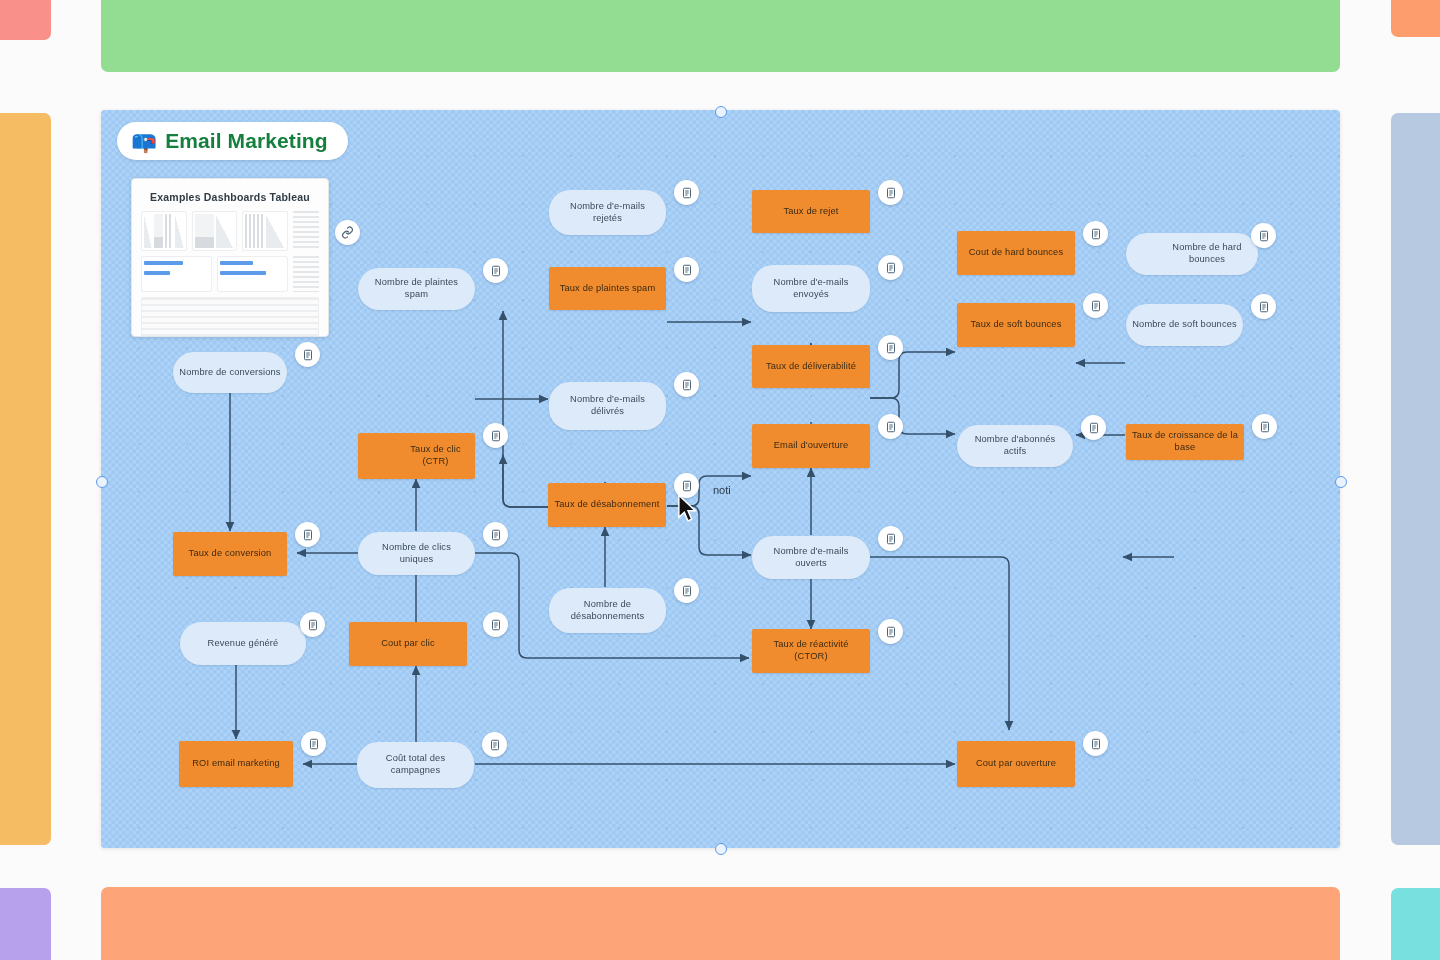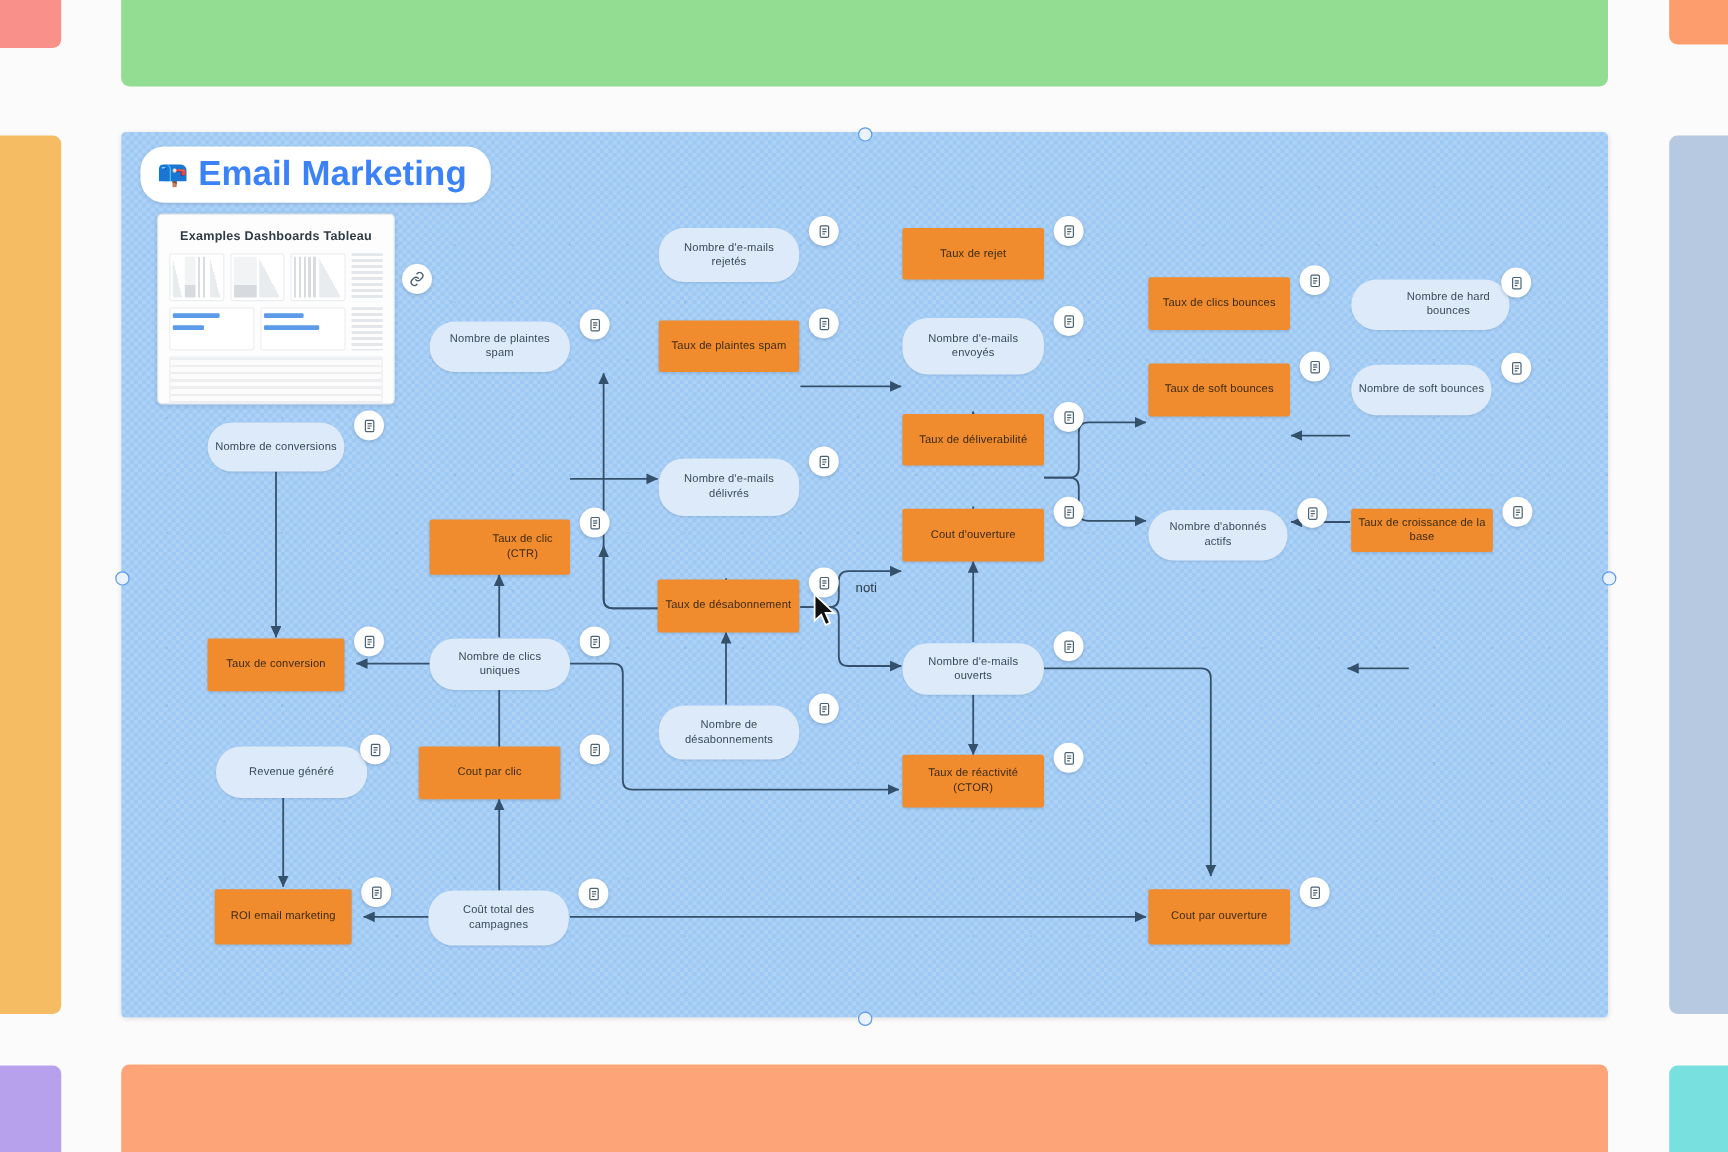--- a/index.html
+++ b/index.html
@@ -39,21 +39,21 @@
 
   
   #title-pill{
     position:absolute;left:16px;top:12px;
     display:flex;align-items:center;gap:8px;
     background:#ffffff;border-radius:20px;
     padding:7px 20px 7px 14px;
     box-shadow:0 1px 3px rgba(20,50,90,.18);
   }
   #title-pill .mb{font-size:21px;line-height:1;}
-  #title-pill .tx{color:#3b82f6;font-size:29px;font-weight:bold;letter-spacing:.1px;}
+  #title-pill .tx{color:#15803d;font-size:21px;font-weight:bold;letter-spacing:.1px;}
 
   
   #img-card{
     position:absolute;left:30px;top:68px;width:196px;height:157px;
     background:#fdfdfd;border:1px solid #e3e7ea;border-radius:4px;
     box-shadow:0 1px 4px rgba(20,50,90,.16);
     padding:0;overflow:hidden;
   }
   #img-card .cap{font-size:10.5px;color:#2f3b45;font-weight:700;
       text-align:center;margin:12px 4px 8px;letter-spacing:.2px;}
@@ -277,21 +277,21 @@
       </div>
       <div class="node in" style="left: 651px; top: 155px; width: 118px; height: 47px;">Nombre d'e-mails envoyés</div>
       <div class="note" style="left: 777px; top: 145px;">
         <svg viewBox="0 0 24 24" fill="none" stroke="#4a6275" stroke-width="2">
           <rect x="5" y="2.5" width="14" height="19" rx="2"></rect>
           <line x1="8.5" y1="8" x2="15.5" y2="8"></line>
           <line x1="8.5" y1="12" x2="15.5" y2="12"></line>
           <line x1="8.5" y1="16" x2="13" y2="16"></line>
         </svg>
       </div>
-      <div class="node out" style="left: 856px; top: 121px; width: 118px; height: 44px;">Taux de clics bounces</div>
+      <div class="node out" style="left: 856px; top: 121px; width: 118px; height: 44px;">Cout de hard bounces</div>
       <div class="note" style="left: 982px; top: 111px;">
         <svg viewBox="0 0 24 24" fill="none" stroke="#4a6275" stroke-width="2">
           <rect x="5" y="2.5" width="14" height="19" rx="2"></rect>
           <line x1="8.5" y1="8" x2="15.5" y2="8"></line>
           <line x1="8.5" y1="12" x2="15.5" y2="12"></line>
           <line x1="8.5" y1="16" x2="13" y2="16"></line>
         </svg>
       </div>
       <div class="node in" style="left: 1025px; top: 123px; width: 132px; height: 42px; padding-left: 36px;">Nombre de hard bounces</div>
       <div class="note" style="left: 1150px; top: 113px;">
@@ -349,21 +349,21 @@
       </div>
       <div class="node out" style="left: 257px; top: 323px; width: 117px; height: 46px; padding-left: 44px;">Taux de clic (CTR)</div>
       <div class="note" style="left: 382px; top: 313px;">
         <svg viewBox="0 0 24 24" fill="none" stroke="#4a6275" stroke-width="2">
           <rect x="5" y="2.5" width="14" height="19" rx="2"></rect>
           <line x1="8.5" y1="8" x2="15.5" y2="8"></line>
           <line x1="8.5" y1="12" x2="15.5" y2="12"></line>
           <line x1="8.5" y1="16" x2="13" y2="16"></line>
         </svg>
       </div>
-      <div class="node out" style="left: 651px; top: 314px; width: 118px; height: 44px;">Cout d'ouverture</div>
+      <div class="node out" style="left: 651px; top: 314px; width: 118px; height: 44px;">Email d'ouverture</div>
       <div class="note" style="left: 777px; top: 304px;">
         <svg viewBox="0 0 24 24" fill="none" stroke="#4a6275" stroke-width="2">
           <rect x="5" y="2.5" width="14" height="19" rx="2"></rect>
           <line x1="8.5" y1="8" x2="15.5" y2="8"></line>
           <line x1="8.5" y1="12" x2="15.5" y2="12"></line>
           <line x1="8.5" y1="16" x2="13" y2="16"></line>
         </svg>
       </div>
       <div class="node in" style="left: 856px; top: 315px; width: 116px; height: 42px;">Nombre d'abonnés actifs</div>
       <div class="note" style="left: 980px; top: 305px;">

